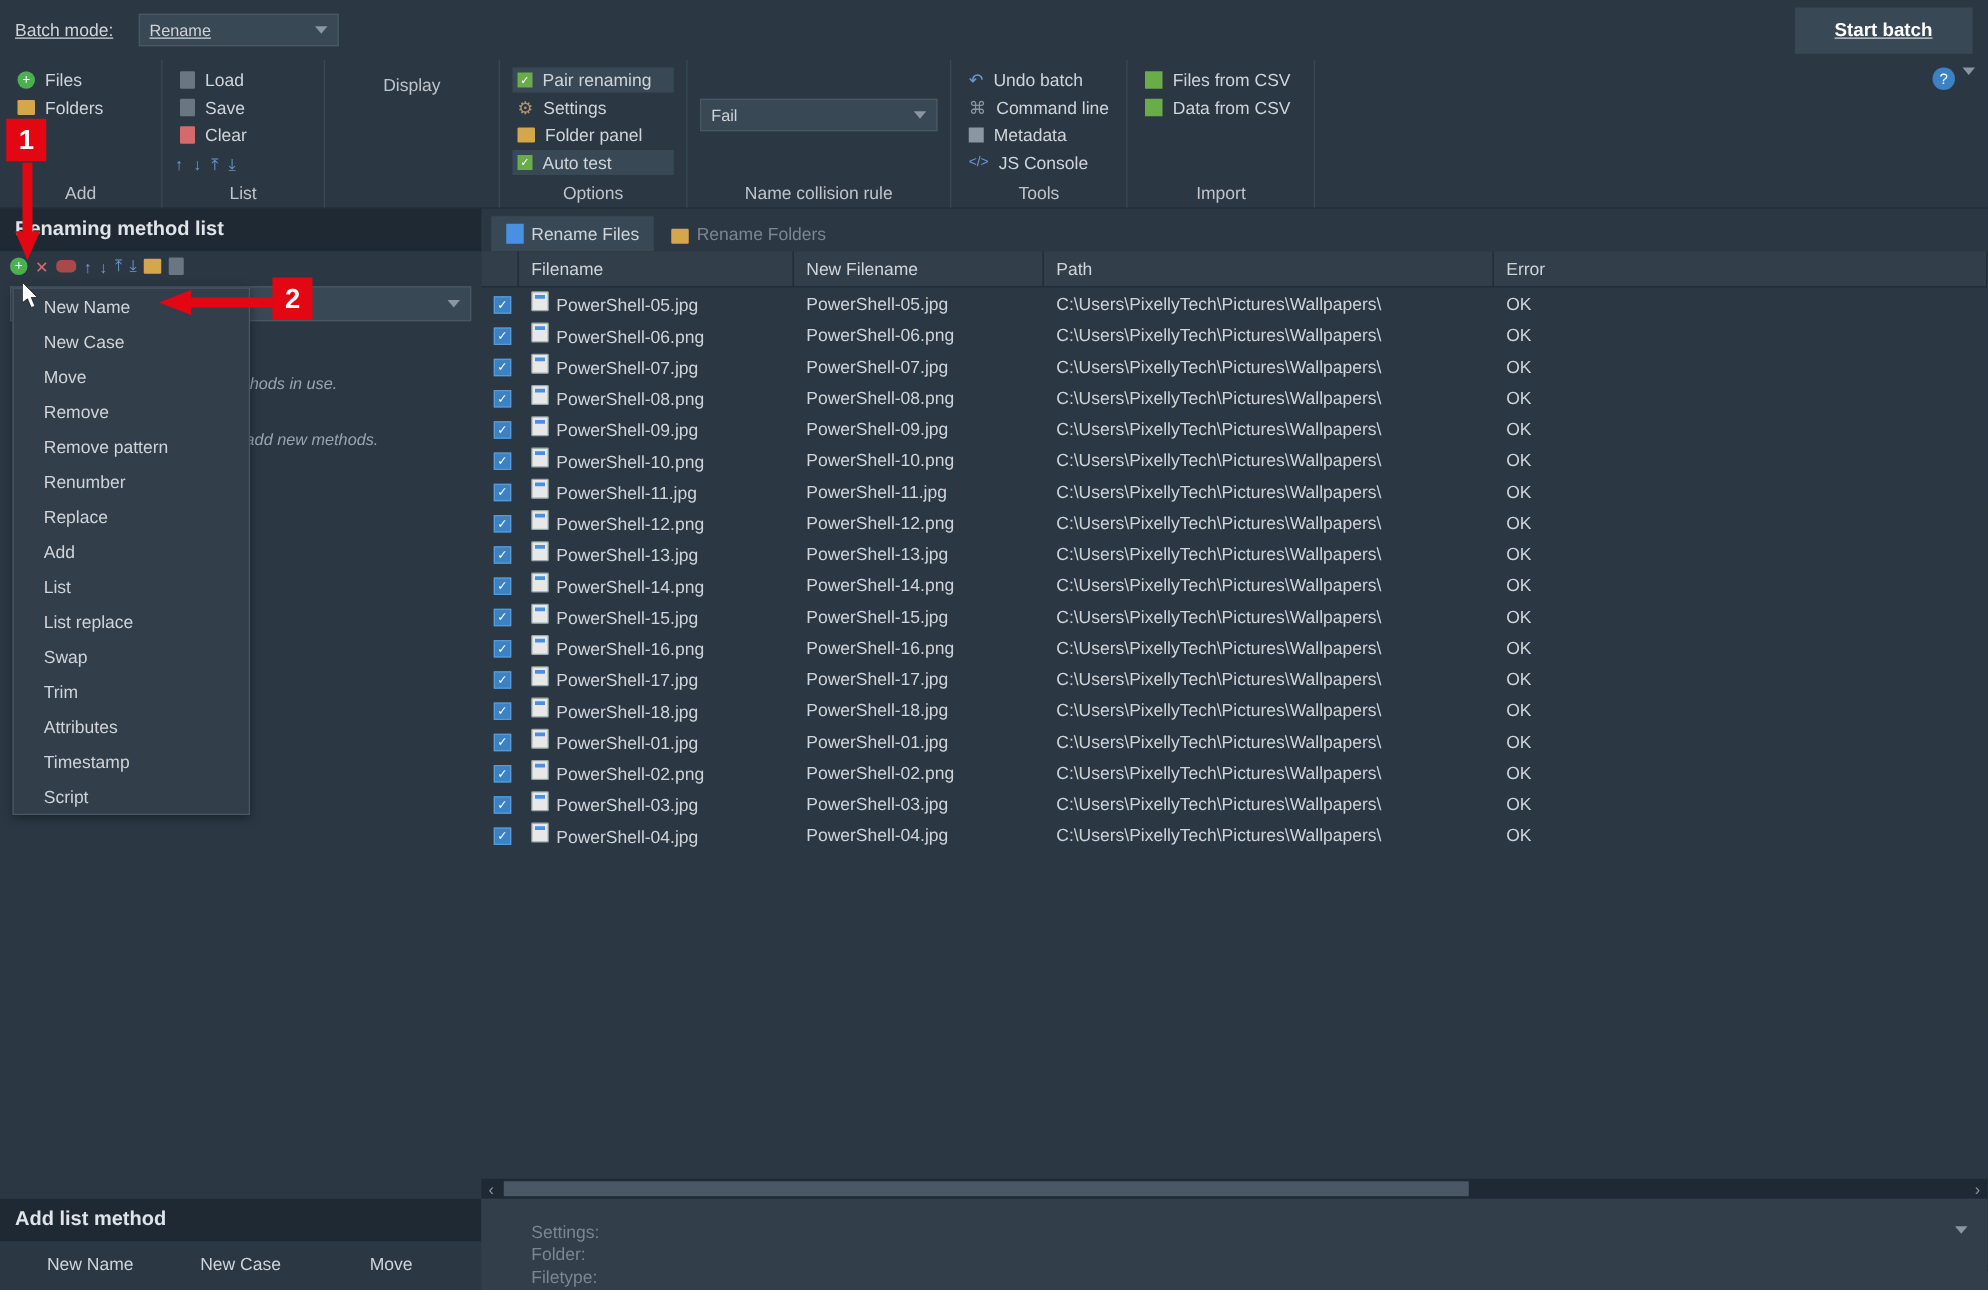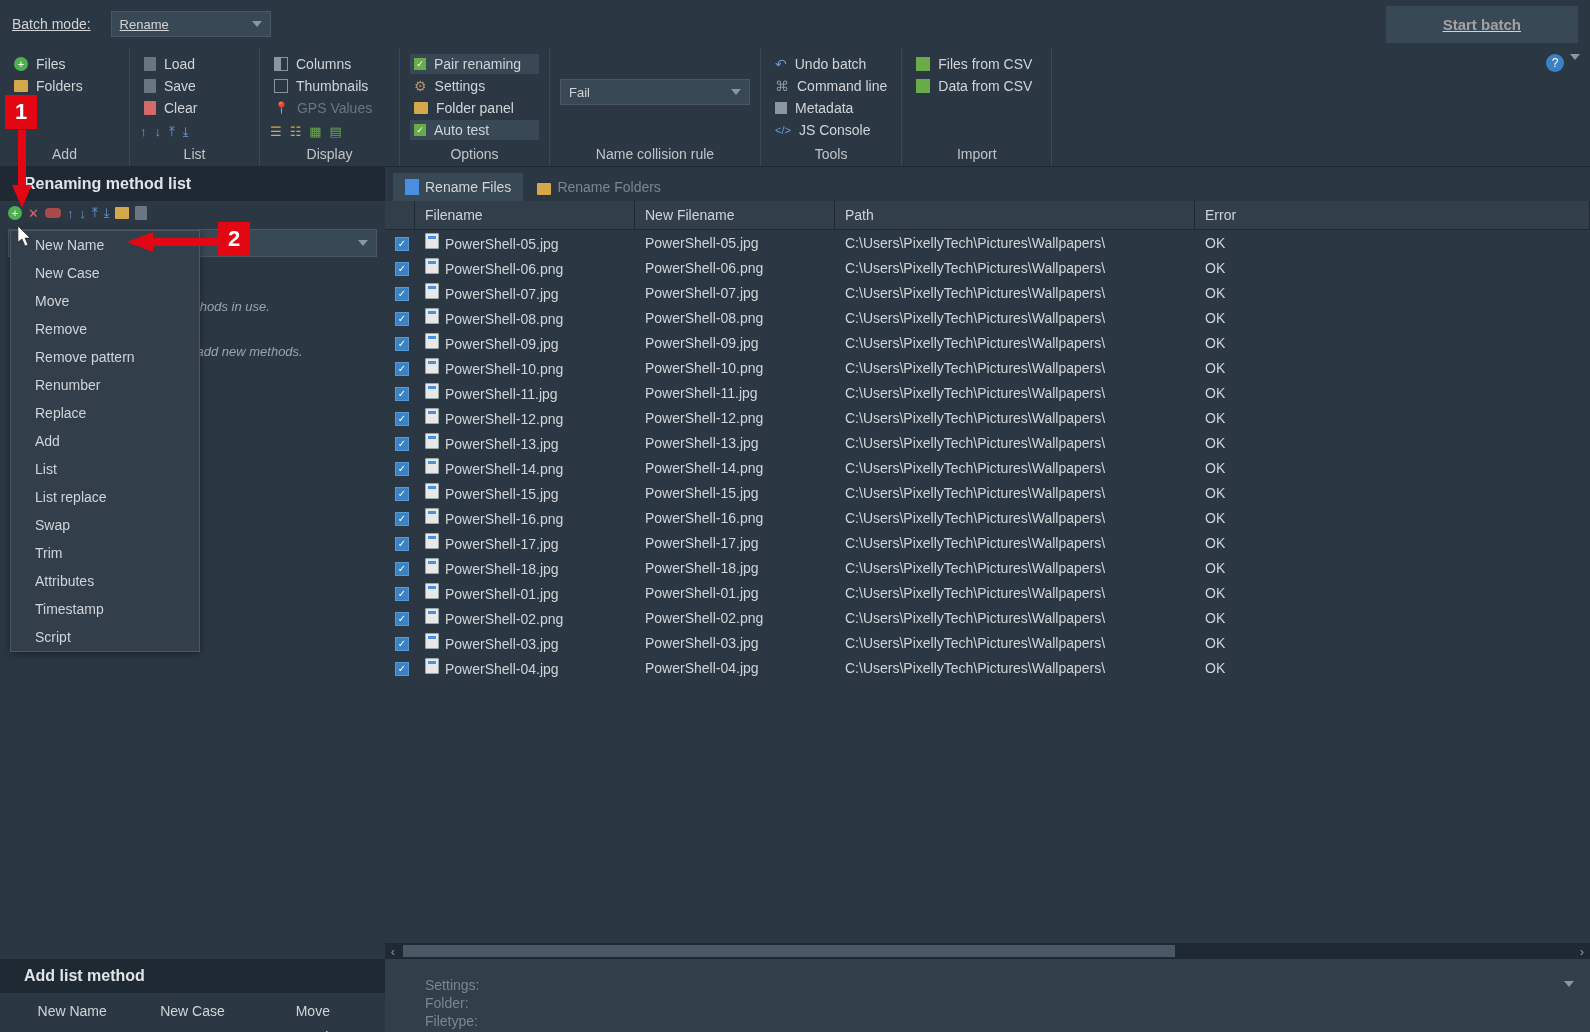--- a/index.html
+++ b/index.html
@@ -2,41 +2,41 @@
 <html><head>
 <meta charset="utf-8">
 <style>
 * { margin: 0; padding: 0; box-sizing: border-box; }
 body { font-family: 'Segoe UI', Arial, sans-serif; background: #2b3844; color: #d0d4d8; font-size: 13px; overflow: hidden; width: 1590px; height: 1032px; position: relative; }
 
 
 .top-bar { display: flex; align-items: center; padding: 6px 12px; background: #2b3844; height: 48px; text-decoration: underline; }
 .batch-mode-label { margin-right: 20px; font-size: 14px; }
 .batch-mode-select { background: #394855; border: 1px solid #4a5866; color: #d0d4d8; padding: 4px 8px; width: 160px; height: 26px; display: flex; align-items: center; justify-content: space-between; }
-.start-batch { margin-left: auto; background: #394855; border: none; color: #a3a3a3; padding: 10px 57px; font-size: 15px; font-weight: 600; }
+.start-batch { margin-left: auto; background: #394855; border: none; color: #ffffff; padding: 10px 32px; font-size: 15px; font-weight: 600; }
 
 
 .ribbon { display: flex; background: #2b3844; border-bottom: 1px solid #1f2933; }
 .ribbon-group { display: flex; flex-direction: column; border-right: 1px solid #3a4856; padding: 6px 10px 4px 10px; min-width: 120px; }
 .ribbon-items { display: flex; flex-direction: column; gap: 2px; flex: 1; }
 .ribbon-item { display: flex; align-items: center; gap: 8px; padding: 2px 4px; font-size: 14px; cursor: pointer; }
 .ribbon-item.highlighted { background: #394855; }
 .ribbon-item.disabled { color: #6a7682; }
 .ribbon-label { text-align: center; font-size: 14px; margin-top: 6px; color: #c0c4c8; }
 .ribbon-select { background: #394855; border: 1px solid #4a5866; color: #d0d4d8; padding: 4px 8px; width: 190px; height: 26px; display: flex; align-items: center; justify-content: space-between; margin-top: 25px; }
 .icon-row { display: flex; gap: 8px; margin-top: 4px; }
 .help-icon { margin-left: auto; width: 18px; height: 18px; border-radius: 50%; background: #3b82c4; color: #fff; text-align: center; font-size: 12px; line-height: 18px; }
 .chevron-small { margin-left: 6px; }
 
 
 .main-area { display: flex; height: calc(100% - 240px); }
 
 
 .left-panel { width: 385px; background: #2b3844; display: flex; flex-direction: column; position: relative; }
-.panel-header { background: #1f2933; padding: 8px 24px; font-size: 16px; font-weight: 600; color: #e0e4e8; }
+.panel-header { background: #1f2933; padding: 8px 12px; font-size: 16px; font-weight: 600; color: #e0e4e8; }
 .method-toolbar { display: flex; gap: 6px; padding: 4px 8px; align-items: center; }
 .method-dropdown { margin: 4px 8px; background: #394855; border: 1px solid #4a5866; height: 28px; display: flex; align-items: center; justify-content: flex-end; padding: 0 8px; }
 .method-empty { padding: 30px 20px; color: #9aa4ae; }
 .method-empty p { margin: 8px 0; font-style: italic; }
 
 
 .context-menu { position: absolute; top: 230px; left: 10px; background: #323e4a; border: 1px solid #4a5866; width: 190px; z-index: 100; box-shadow: 0 2px 8px rgba(0,0,0,0.4); }
 .context-menu-item { padding: 6px 24px; font-size: 14px; cursor: pointer; }
 
 
@@ -143,40 +143,20 @@
       <div class="icon-row">
         <span style="color:#6a9ad4">↑</span>
         <span style="color:#6a9ad4">↓</span>
         <span style="color:#6a9ad4">⤒</span>
         <span style="color:#6a9ad4">⤓</span>
       </div>
     </div>
     <div class="ribbon-label">List</div>
   </div>
   <div class="ribbon-group" style="min-width:140px">
-    <div class="ribbon-items">
-      <div class="ribbon-item">
-          <span class="ico ico-columns"></span>
-          <span>Columns</span>
-        </div>
-      <div class="ribbon-item">
-          <span class="ico ico-thumb"></span>
-          <span>Thumbnails</span>
-        </div>
-      <div class="ribbon-item disabled">
-          <span class="ico ico-pin">📍</span>
-          <span>GPS Values</span>
-        </div>
-      <div class="icon-row">
-        <span style="color:#d4a84a">☰</span>
-        <span style="color:#d4a84a">☷</span>
-        <span style="color:#6aab4a">▦</span>
-        <span style="color:#6aab4a">▤</span>
-      </div>
-    </div>
     <div class="ribbon-label">Display</div>
   </div>
   <div class="ribbon-group" style="min-width:150px">
     <div class="ribbon-items">
       <div class="ribbon-item highlighted">
           <span class="ico ico-check">✓</span>
           <span>Pair renaming</span>
         </div>
       <div class="ribbon-item">
           <span class="ico ico-gear">⚙</span>

